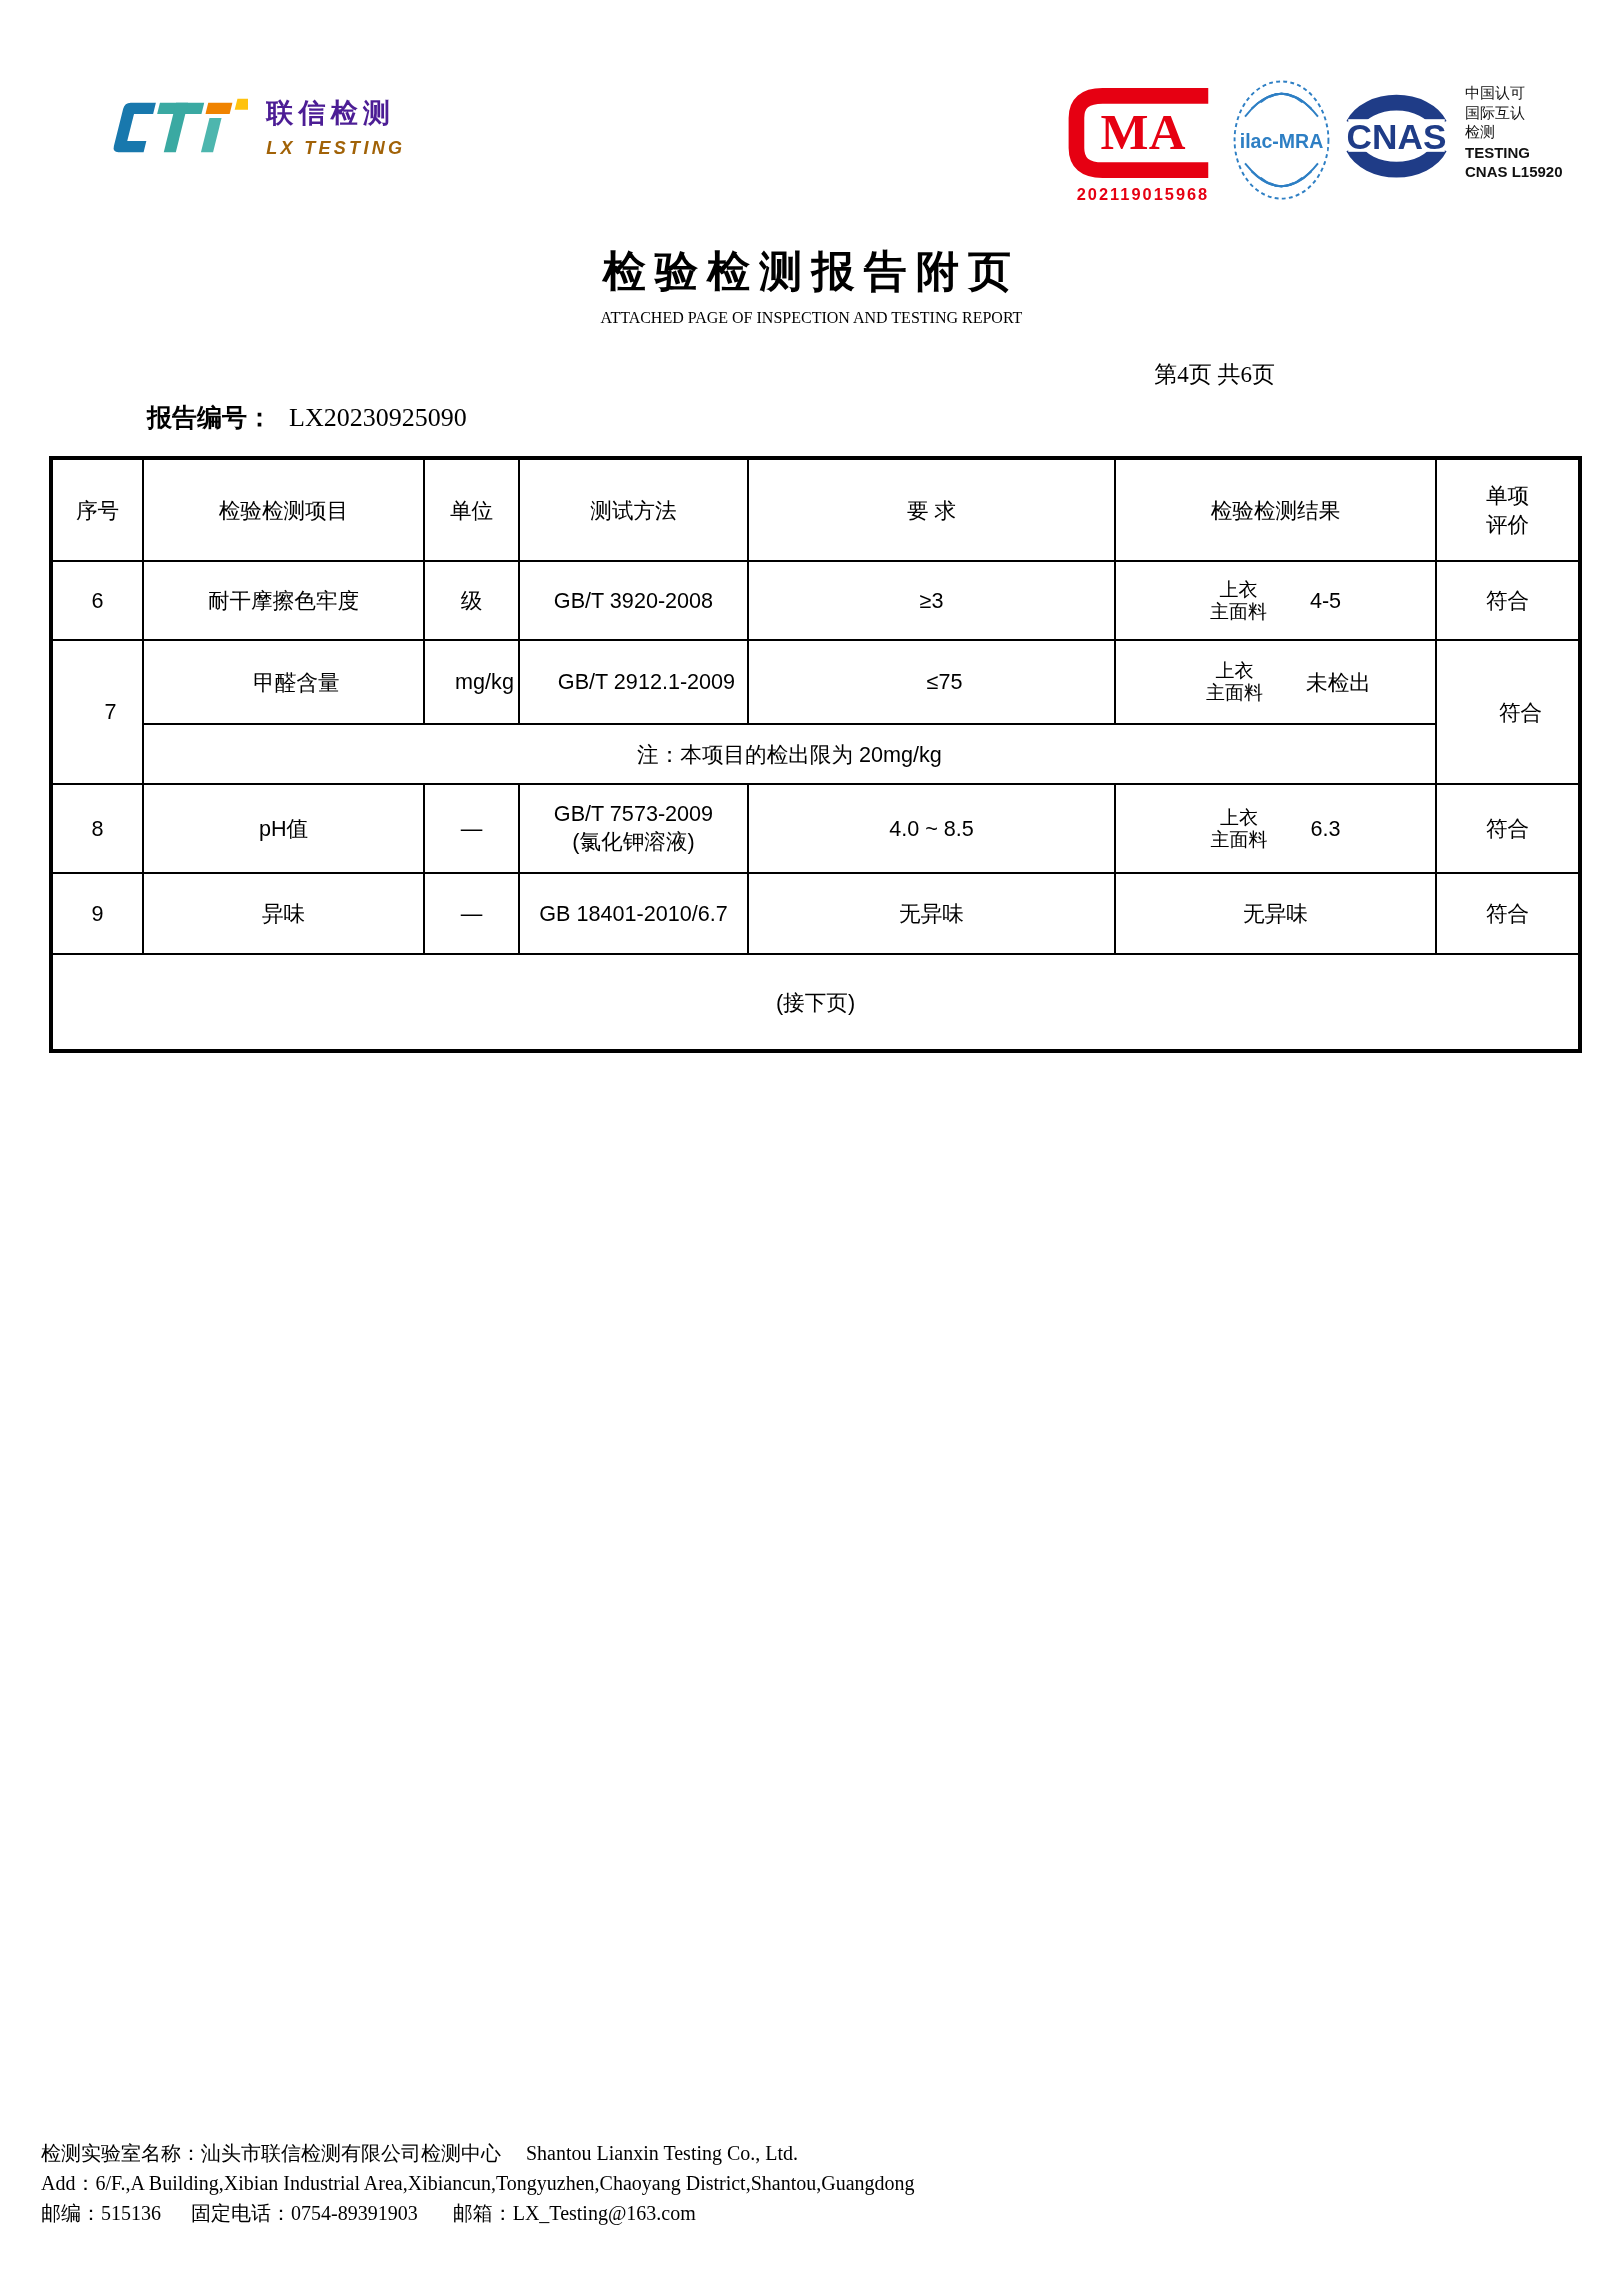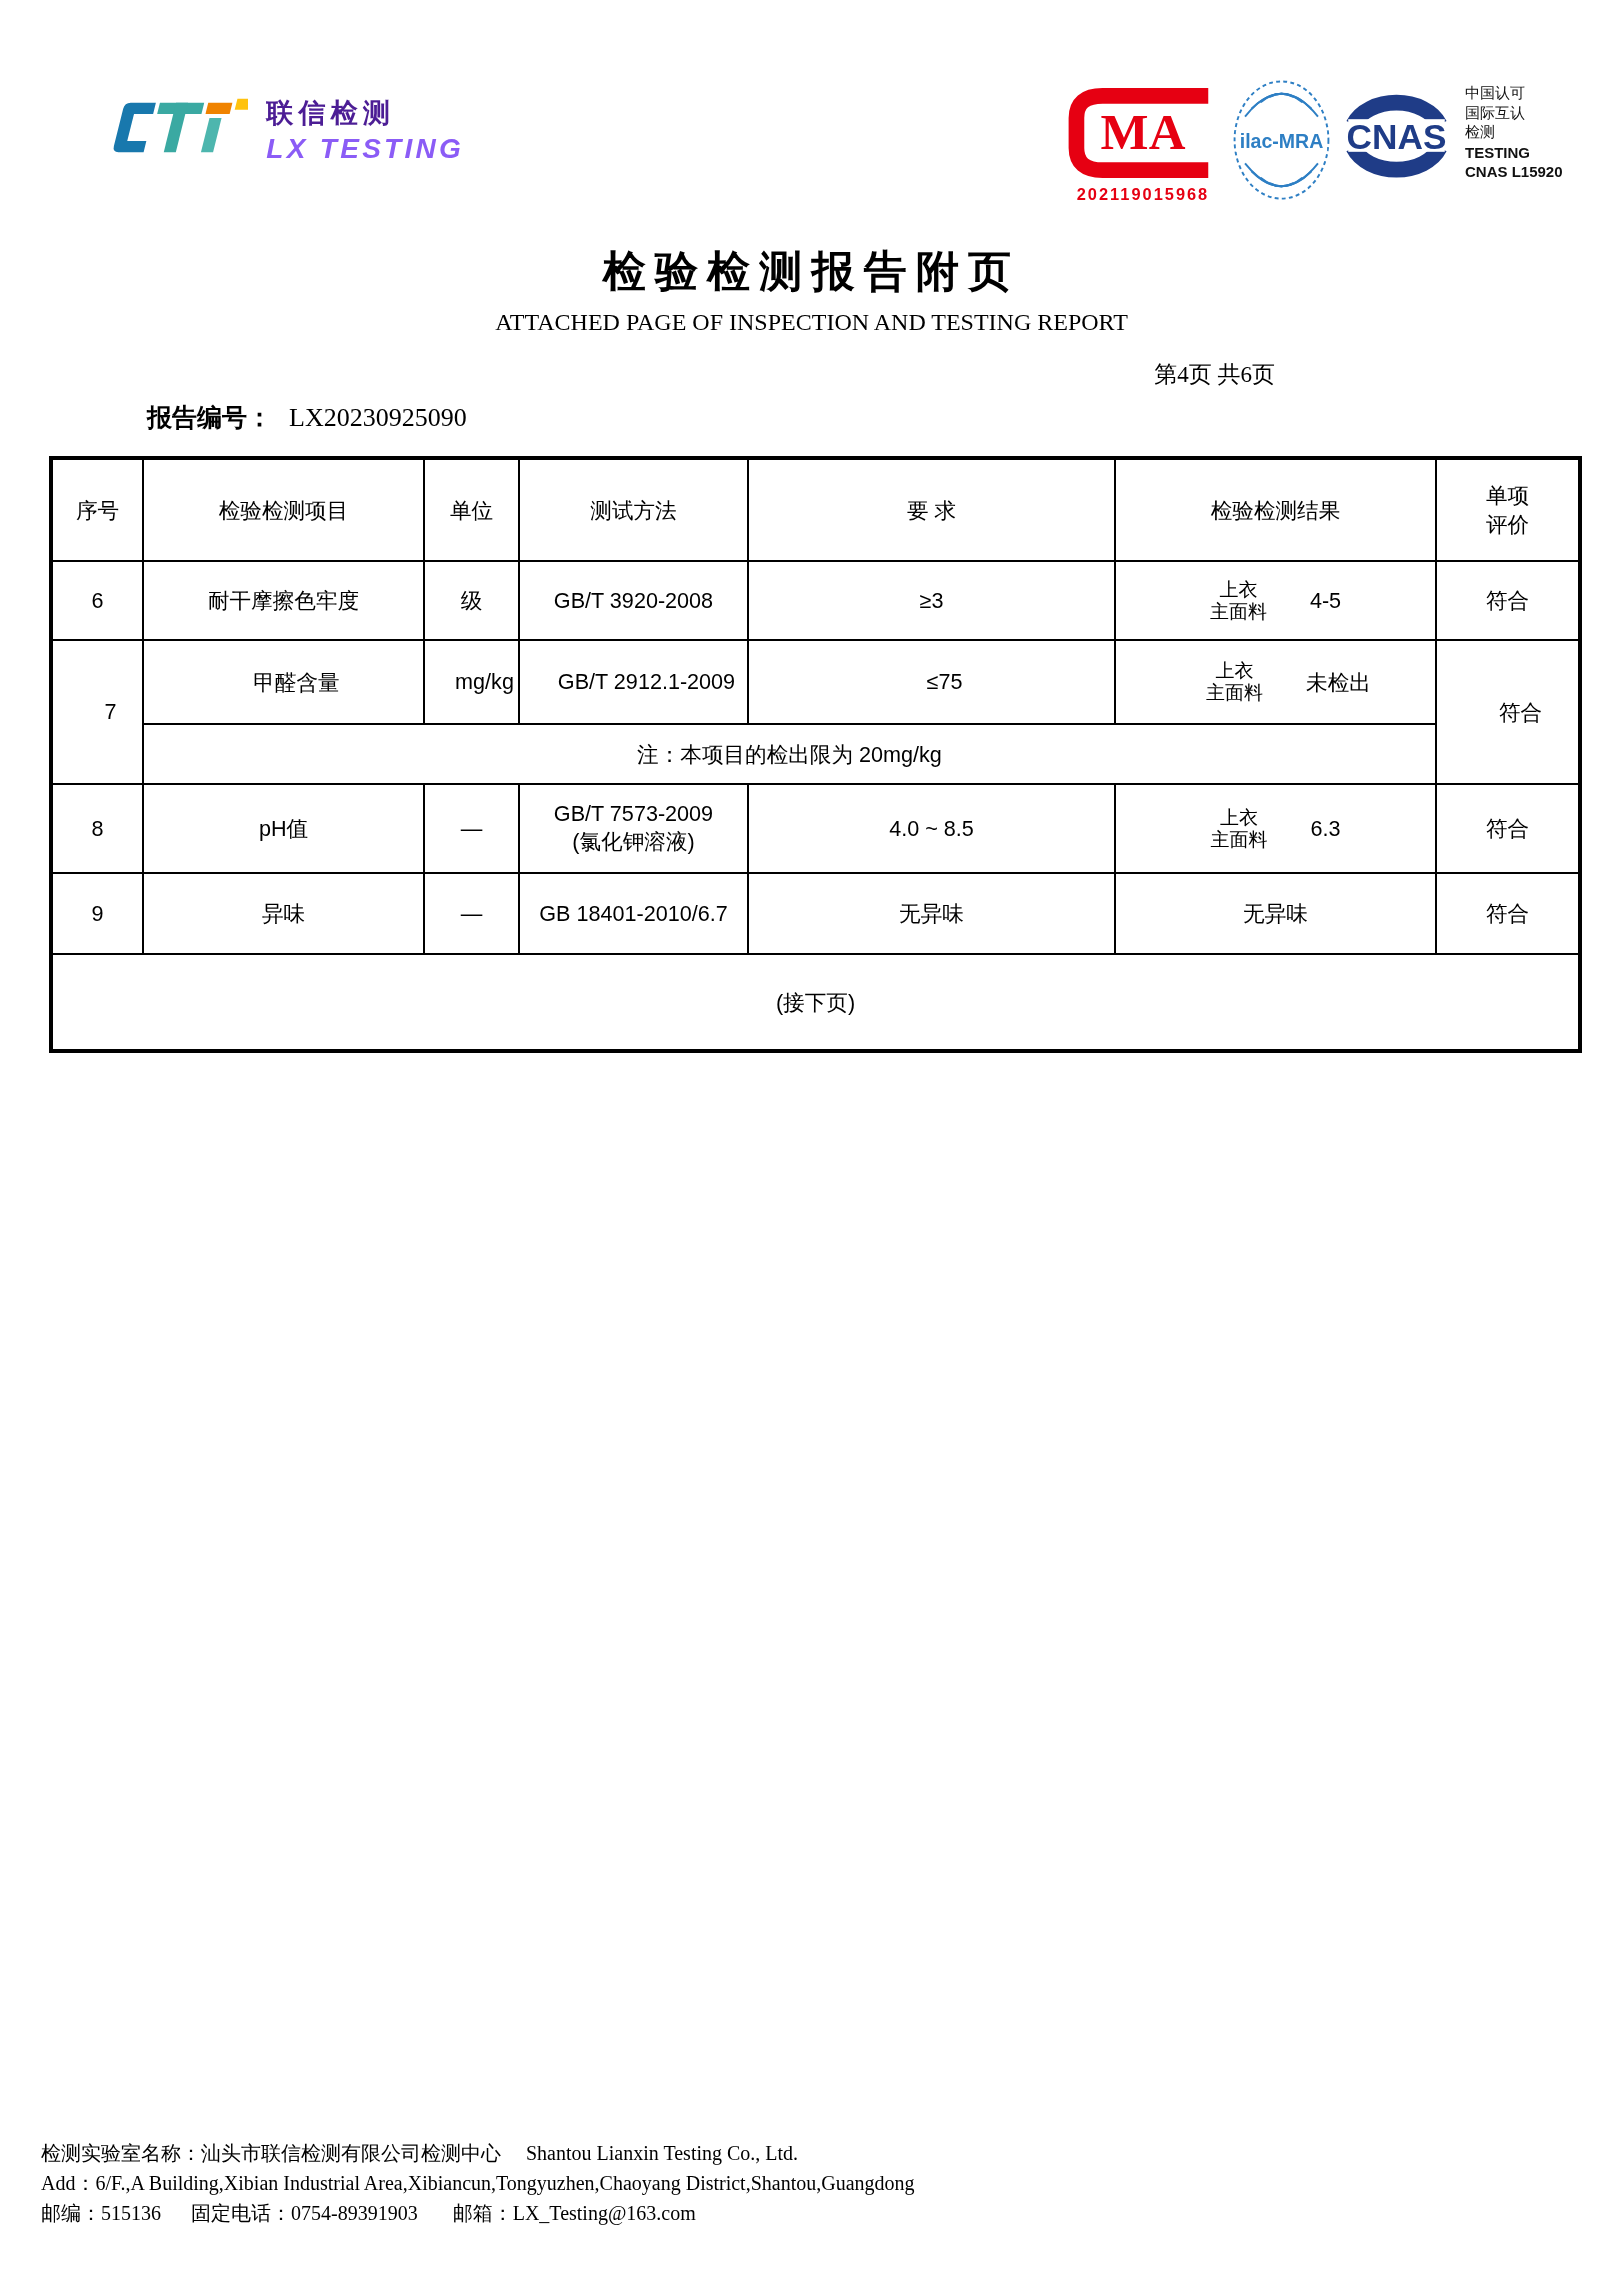--- a/index.html
+++ b/index.html
@@ -7,36 +7,36 @@
   body {
     width:1623px; height:2295px; position:relative;
     font-family:"Liberation Sans", sans-serif; color:#000;
   }
 
   
   .lx-logo { position:absolute; left:97px; top:92px; display:flex; align-items:flex-start; }
   .lx-mark { width:151px; height:77px; }
   .lx-text { margin-left:18.3px; }
   .lx-text .zh { font-size:27px; font-weight:bold; color:#4c1d95; letter-spacing:5.2px; line-height:42px; }
-  .lx-text .en { font-size:28px; font-weight:bold; color:#8b5cf6; letter-spacing:3.3px; line-height:29px; font-style:italic; }
+  .lx-text .en { font-size:18px; font-weight:bold; color:#a16207; letter-spacing:3.3px; line-height:29px; font-style:italic; }
 
   
   .badge-cma { position:absolute; left:1066px; top:84px; width:154px; text-align:center; }
   .cma-number { color:#e60012; font-size:16.4px; font-weight:bold; letter-spacing:2px; margin-top:1.3px; }
   .badge-ilac { position:absolute; left:1232px; top:77px; width:99px; }
   .badge-cnas { position:absolute; left:1343px; top:93px; width:107px; }
   .badge-text { position:absolute; left:1465px; top:84px; width:124px; font-size:15px; line-height:19.6px; color:#111; }
   .badge-text .bt-line { font-family:"Liberation Serif", serif; }
   .badge-text .bt-bold { font-family:"Liberation Sans", sans-serif; font-weight:bold; }
 
   
   .doc-title { position:absolute; top:243px; left:0; width:100%; text-align:center;
     font-family:"Liberation Serif", serif; font-weight:bold; font-size:43px; letter-spacing:9.2px; }
   .doc-subtitle { position:absolute; top:309px; left:0; width:100%; text-align:center;
-    font-family:"Liberation Serif", serif; font-size:24px; letter-spacing:0px; }
+    font-family:"Liberation Serif", serif; font-size:16px; letter-spacing:0px; }
   .page-info { position:absolute; top:359px; right:348px; font-family:"Liberation Serif", serif; font-size:23px; }
   .report-line { position:absolute; top:401px; left:147px; }
   .report-label { font-size:25px; font-weight:bold; }
   .report-number { font-size:26px; font-family:"Liberation Serif", serif; margin-left:17px; }
 
   
   .report-table { position:absolute; left:49px; top:456px; border-collapse:collapse; table-layout:fixed;
     width:1528px; border:4.6px solid #000; }
   .report-table td, .report-table th {
     border:2px solid #000; text-align:center; vertical-align:middle;

